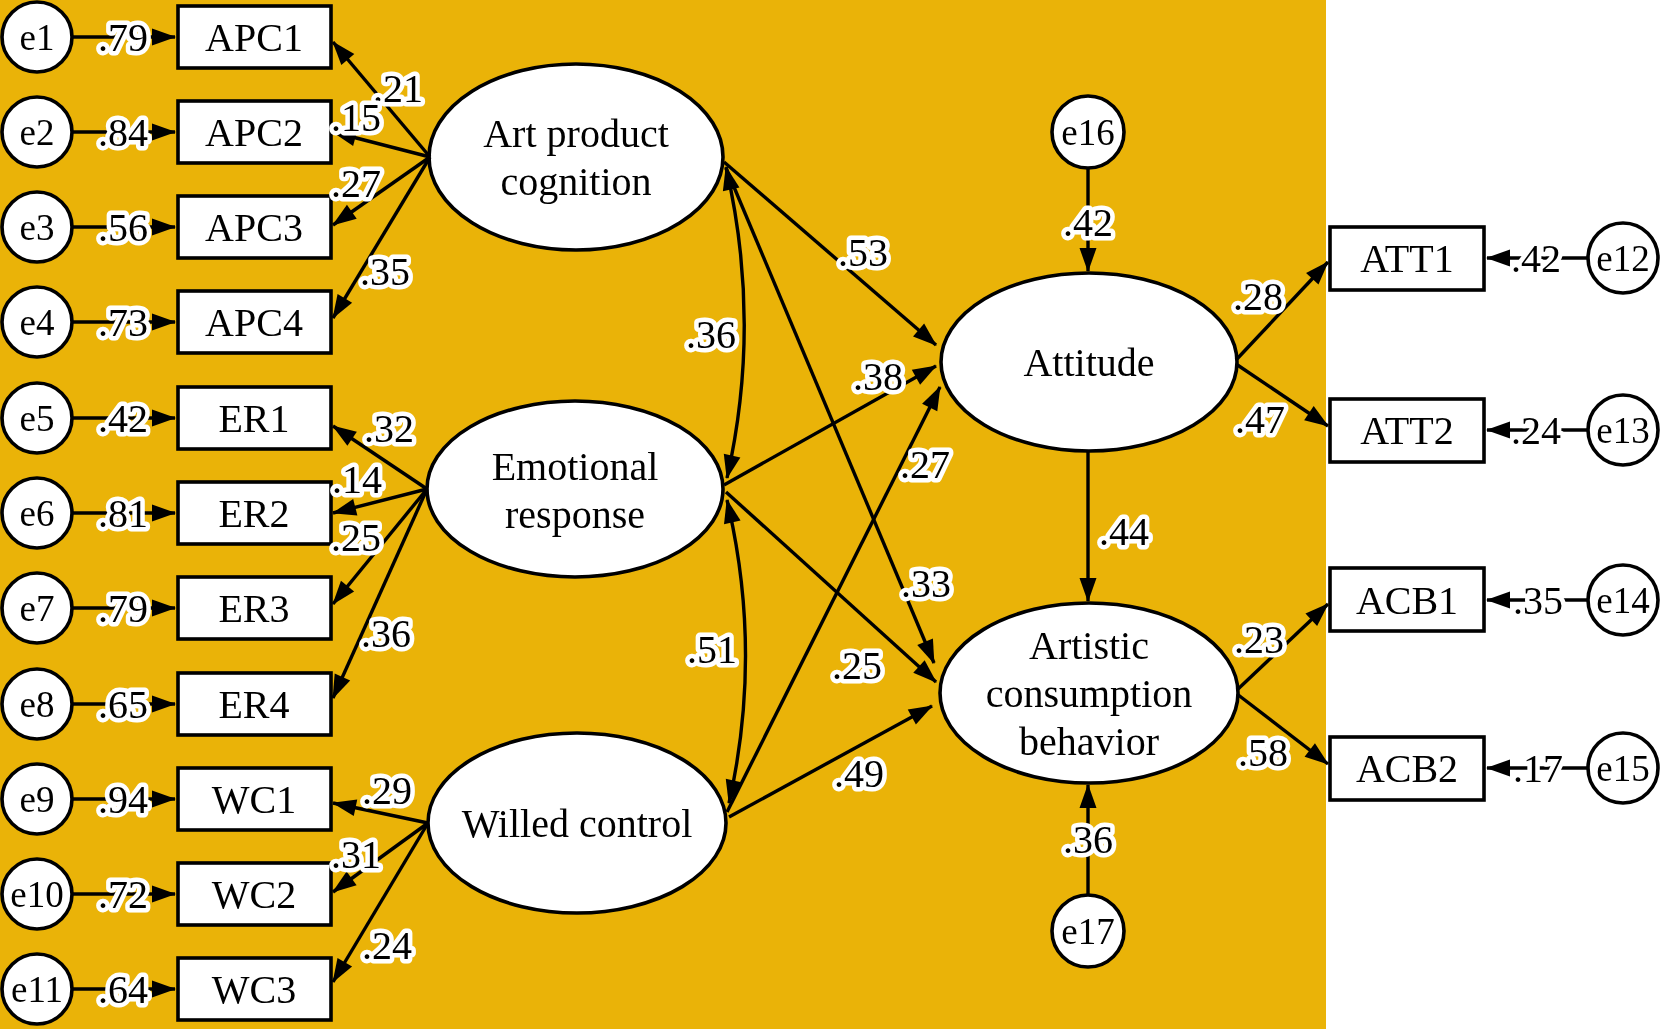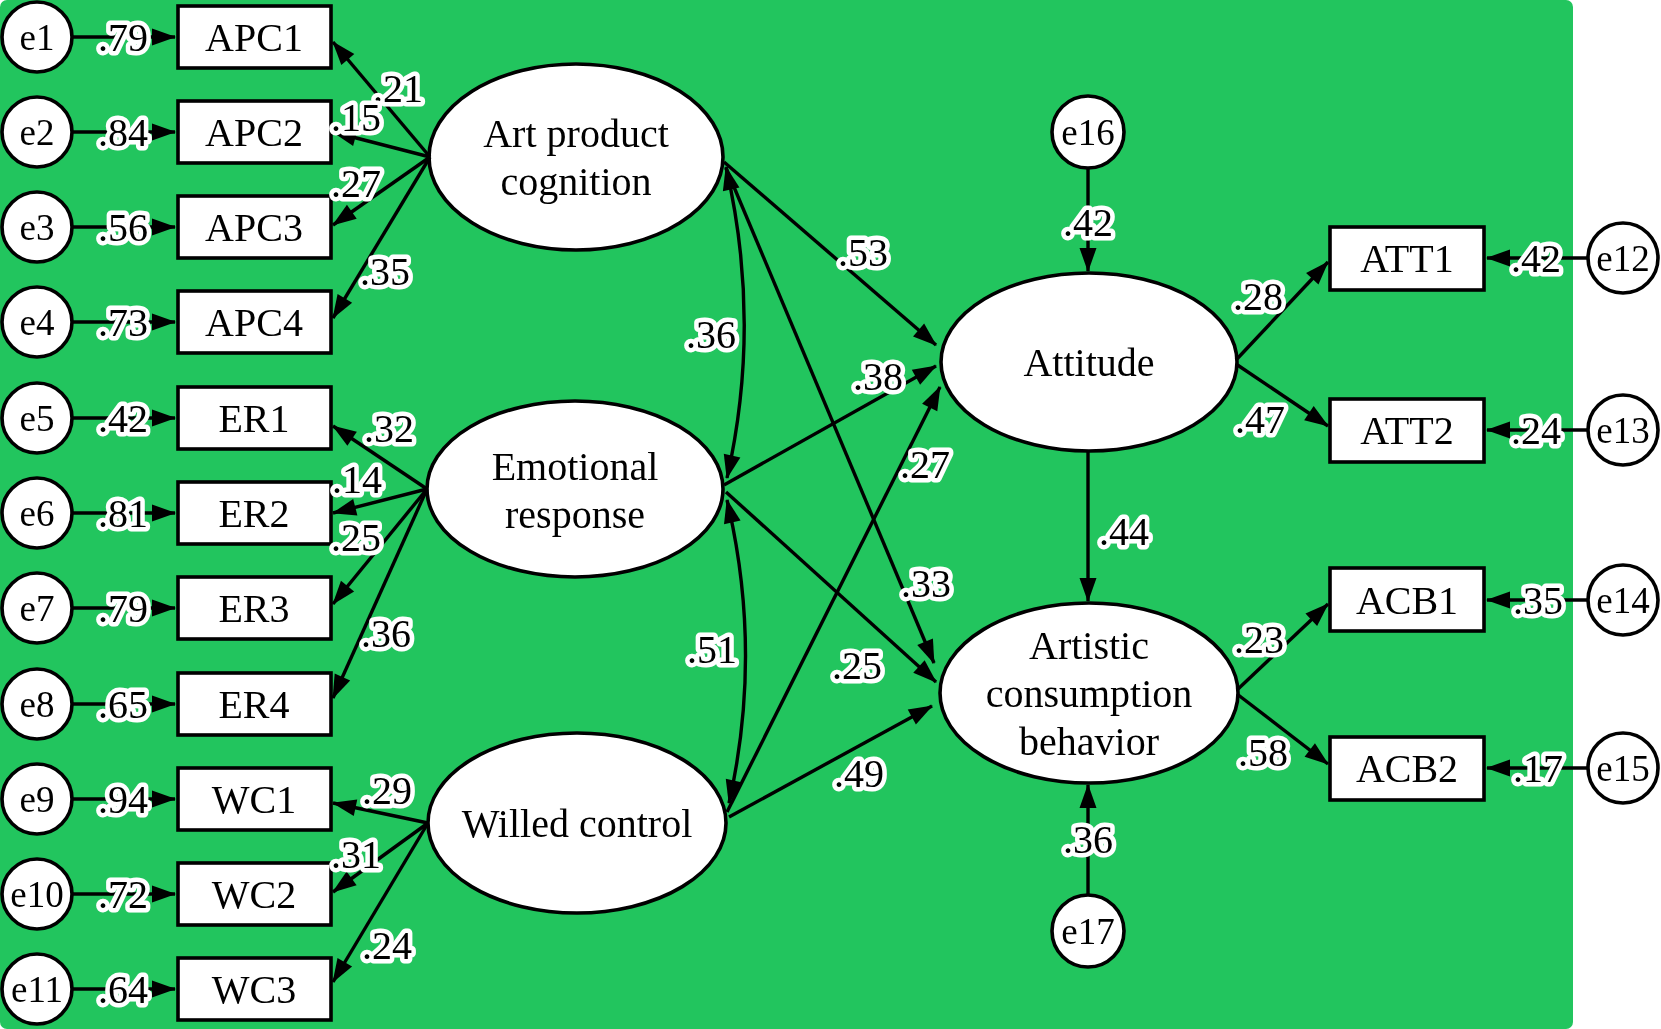--- a/index.html
+++ b/index.html
@@ -1,16 +1,16 @@
 <!DOCTYPE html>
 <html><head>
 <meta charset="utf-8">
 <style>
   html,body{margin:0;padding:0;background:#fff;}
-  .stage{width:1573px;height:1029px;background:#22c55e;position:relative;border-radius:7px;}
+  .stage{width:1326px;height:1029px;background:#eab308;position:relative;}
   svg{display:block;}
   svg text{font-family:"Liberation Serif", serif;fill:#000;text-anchor:middle;dominant-baseline:central;}
   .n{font-size:40px;}
   .e{font-size:37px;}
   .w{font-size:40px;stroke:#fff;stroke-width:9px;paint-order:stroke;stroke-linejoin:round;}
   .s{fill:#fff;stroke:#000;stroke-width:3.6;}
   .ln{stroke:#000;stroke-width:3.4;fill:none;}
 </style>
 </head>
 <body>

